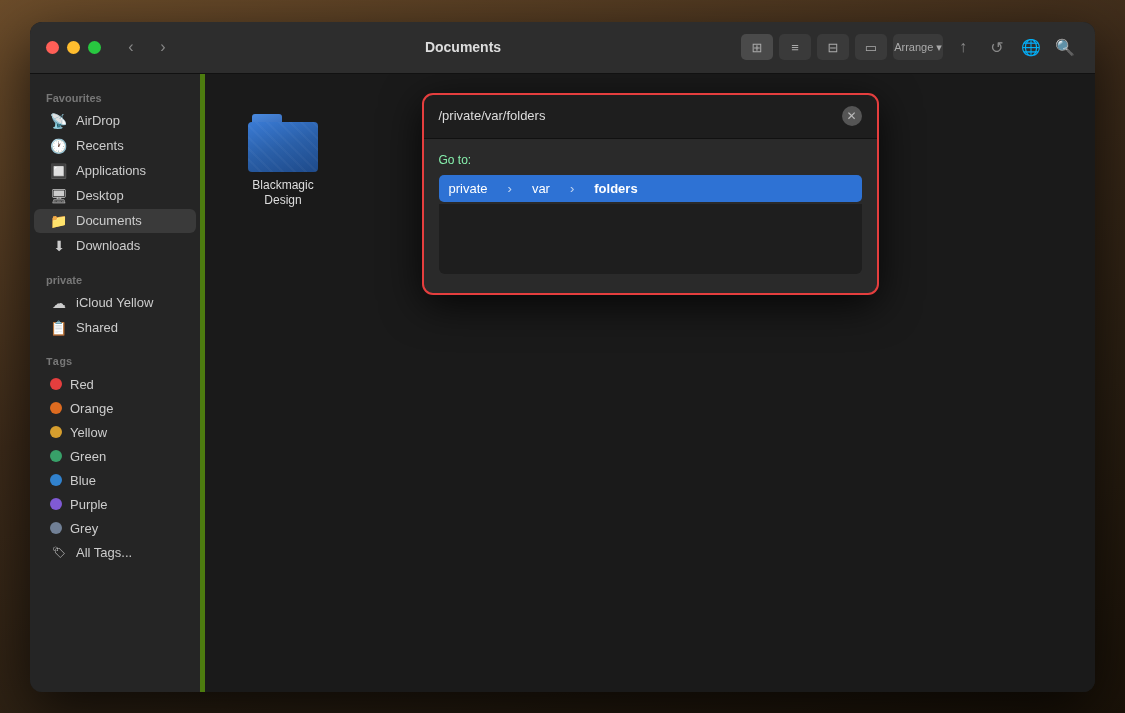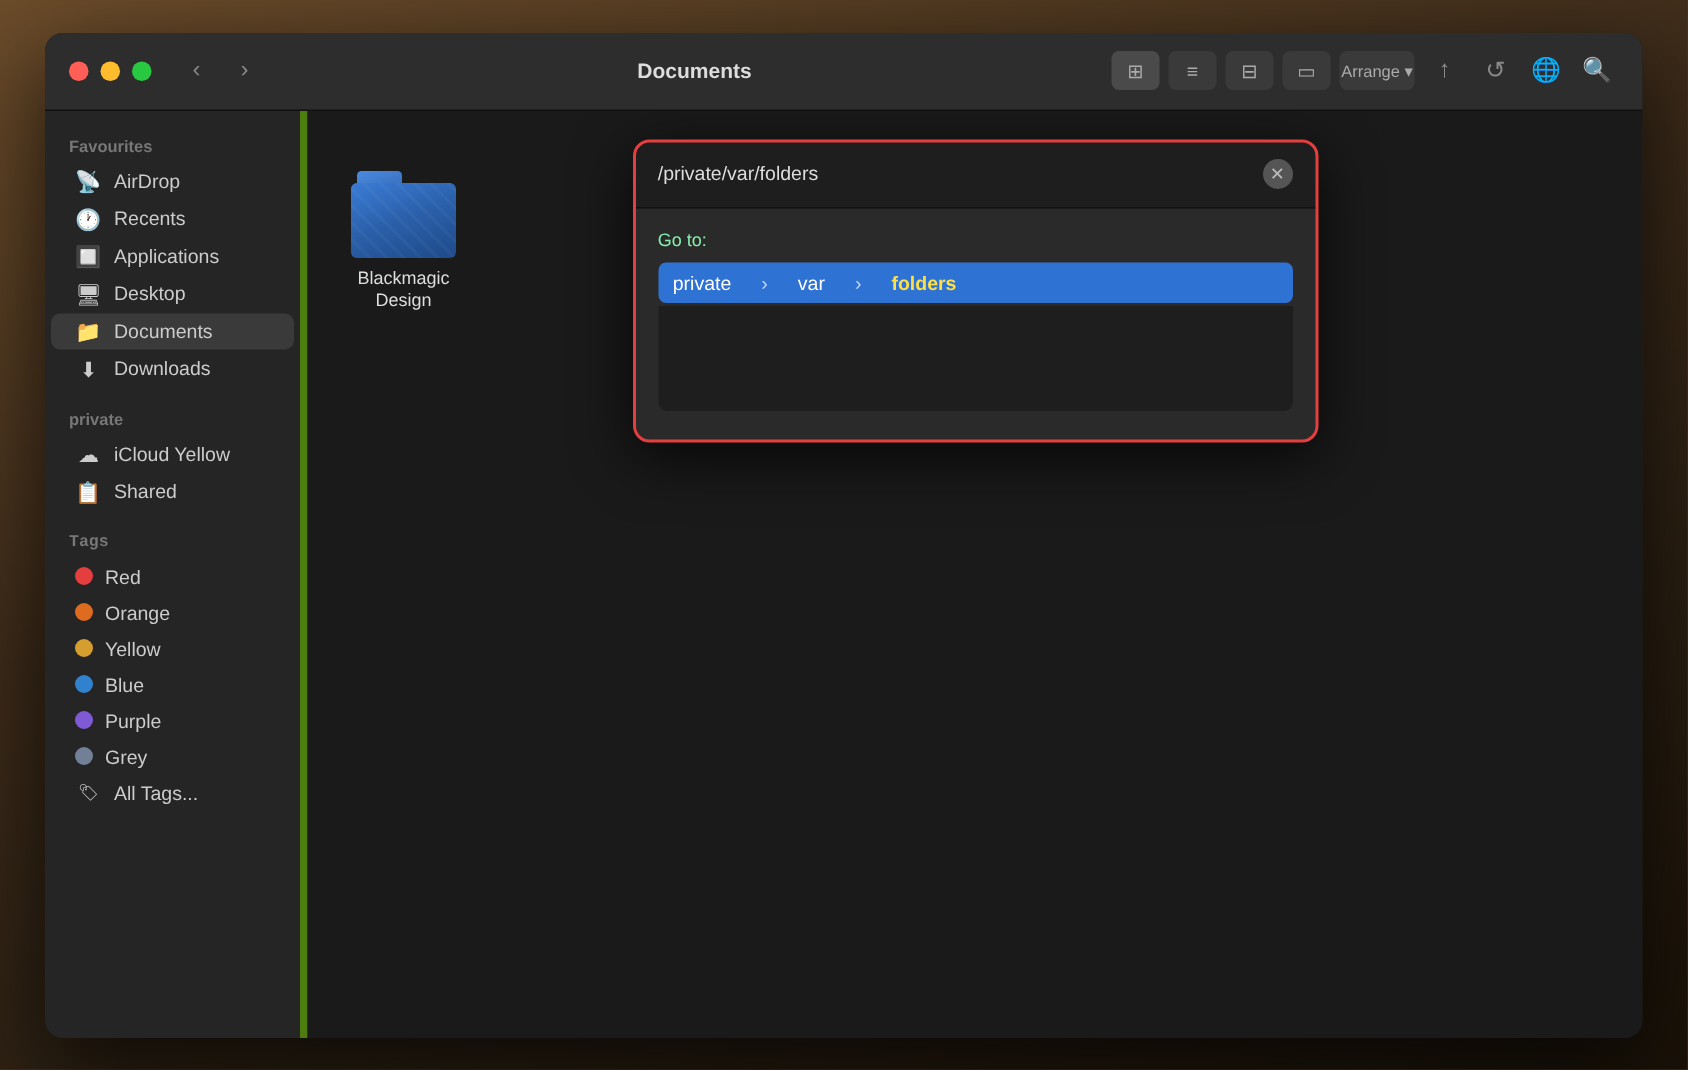--- a/index.html
+++ b/index.html
@@ -178,21 +178,21 @@
       flex: 1;
       background: #1a1a1a;
       position: relative;
       overflow: hidden;
     }
 
     
     .folder-item {
       position: absolute;
       top: 40px;
-      left: 24px;
+      left: 38px;
       display: flex;
       flex-direction: column;
       align-items: center;
       gap: 6px;
       cursor: pointer;
       width: 80px;
     }
 
     .folder-icon {
       width: 70px;
@@ -313,21 +313,21 @@
       font-size: 13px;
     }
 
     .breadcrumb-sep {
       color: rgba(255,255,255,0.7);
       font-size: 13px;
       margin: 0 4px;
     }
 
     .breadcrumb-final {
-      color: #fde047;
+      color: #ffffff;
       font-size: 13px;
       font-weight: 600;
     }
 
     .goto-dropdown-area {
       min-height: 70px;
       background: #1e1e1e;
       margin-top: 2px;
       border-radius: 0 0 6px 6px;
     }
@@ -412,20 +412,24 @@
       </div>
       <div class="sidebar-item">
         <span class="tag-dot" style="background:#dd6b20;"></span>
         <span>Orange</span>
       </div>
       <div class="sidebar-item">
         <span class="tag-dot" style="background:#d69e2e;"></span>
         <span>Yellow</span>
       </div>
       <div class="sidebar-item">
+        <span class="tag-dot" style="background:#38a169;"></span>
+        <span>Green</span>
+      </div>
+      <div class="sidebar-item">
         <span class="tag-dot" style="background:#3182ce;"></span>
         <span>Blue</span>
       </div>
       <div class="sidebar-item">
         <span class="tag-dot" style="background:#805ad5;"></span>
         <span>Purple</span>
       </div>
       <div class="sidebar-item">
         <span class="tag-dot" style="background:#718096;"></span>
         <span>Grey</span>

